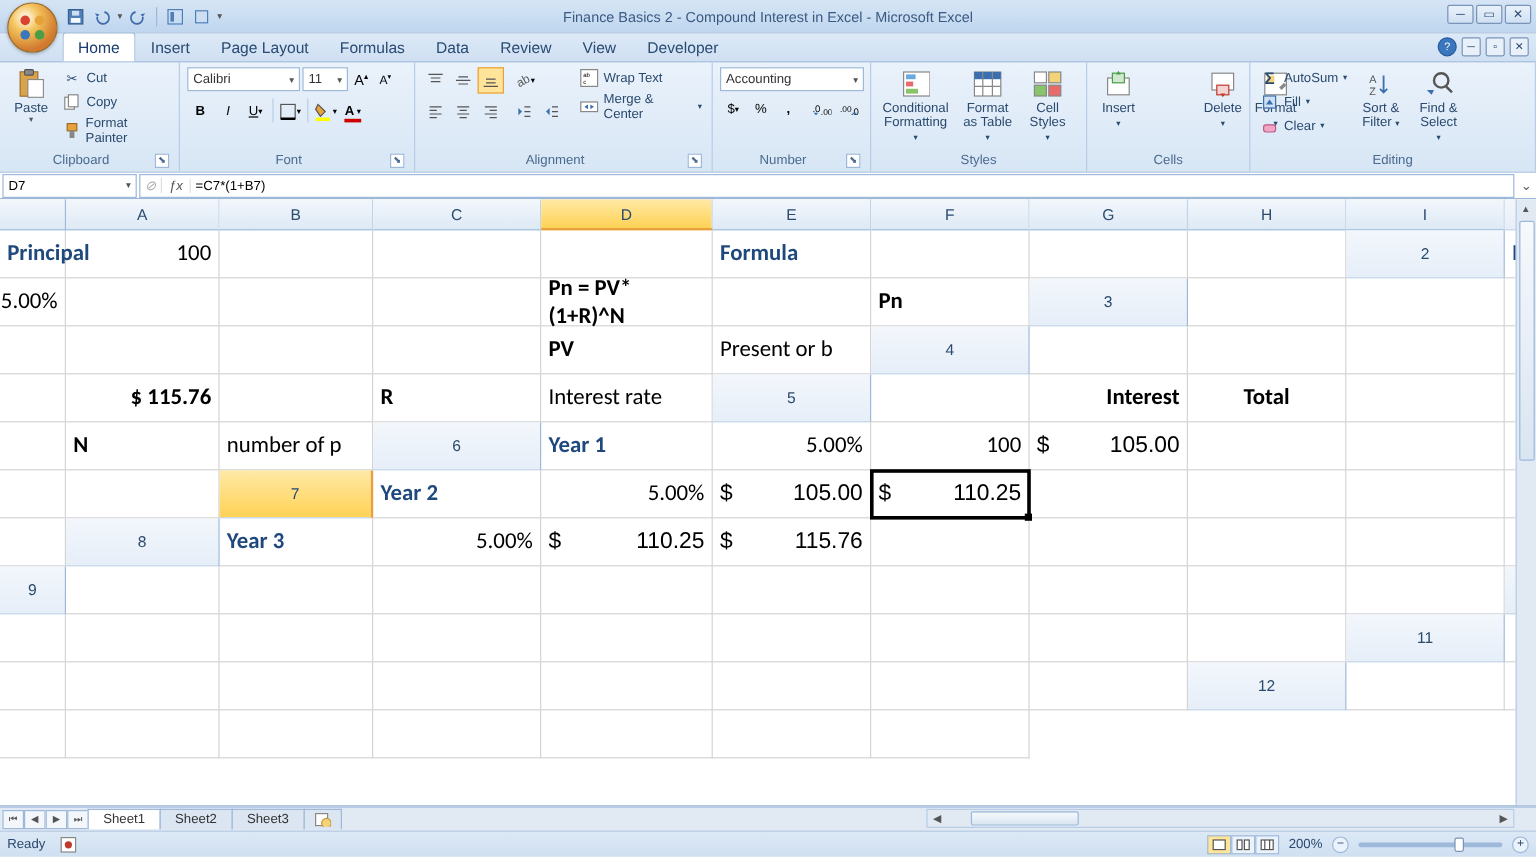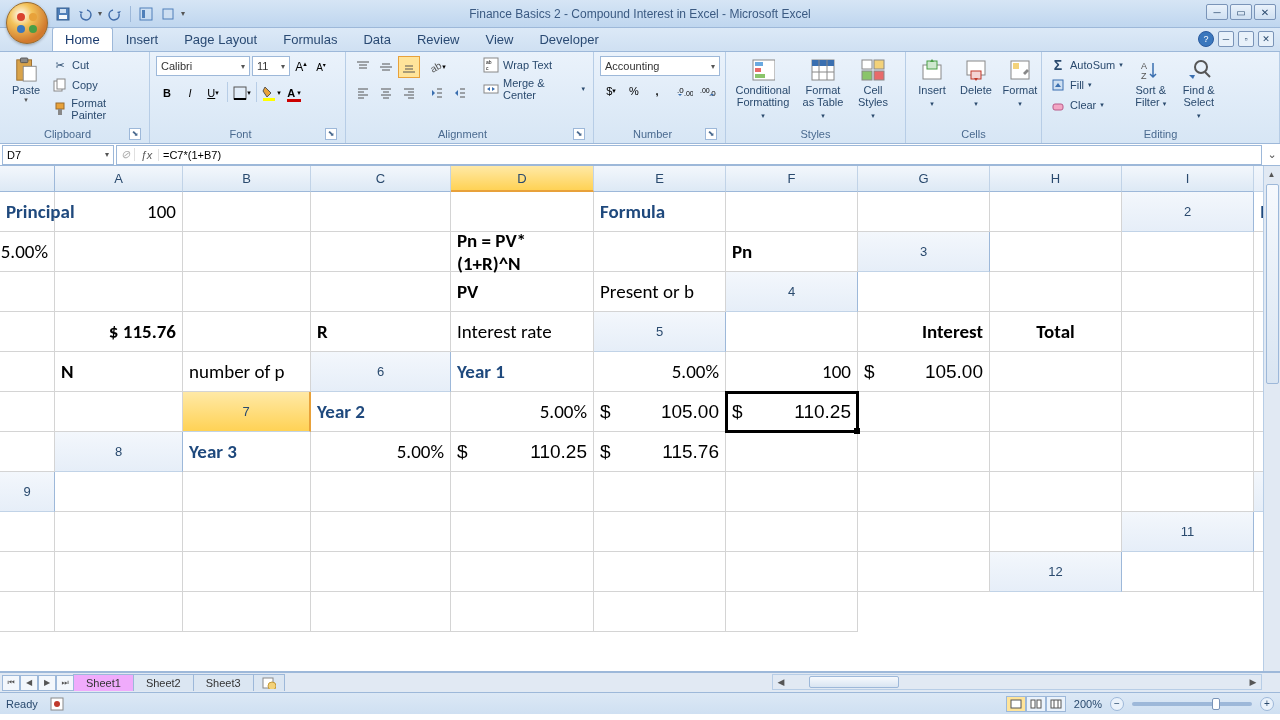--- a/index.html
+++ b/index.html
@@ -62,21 +62,21 @@
 .cell.right{justify-content:flex-end;}
 .cell.center{justify-content:center;}
 .cell.selected{outline:3px solid #000;outline-offset:-2px;position:relative;z-index:5;}
 .cell.selected::after{content:"";position:absolute;right:-3px;bottom:-3px;width:6px;height:6px;background:#000;}
 .acct{display:flex;justify-content:space-between;width:100%;}
 
 
 .sheettabs{height:20px;background:#e1e9f3;display:flex;align-items:center;border-top:1px solid #9db8d9;position:relative;}
 .stnav{display:flex;gap:0;margin-left:2px;}
 .stnav .nbtn{width:18px;height:16px;border:1px solid #9db8d9;background:#f3f7fc;display:flex;align-items:center;justify-content:center;font-size:8px;color:#555;}
-.stab{padding:2px 12px;background:#f0abfc;border:1px solid #9db8d9;border-bottom:none;font-size:11px;margin-left:-1px;color:#333;}
+.stab{padding:2px 12px;background:#ffffff;border:1px solid #9db8d9;border-bottom:none;font-size:11px;margin-left:-1px;color:#333;}
 .stab.inactive{background:#dbe6f2;}
 .stab.new{padding:2px 8px;}
 .hscroll{position:absolute;right:18px;bottom:2px;width:490px;height:16px;background:#e1e9f3;border:1px solid #b7cde6;display:flex;align-items:center;}
 .hscroll .thumb{width:90px;height:12px;background:linear-gradient(#f6f9fd,#d9e5f2);border:1px solid #9db8d9;margin-left:20px;border-radius:2px;}
 .hscroll .arr{width:16px;height:14px;display:flex;align-items:center;justify-content:center;font-size:9px;color:#555;}
 
 
 .status{height:22px;background:linear-gradient(#dce8f5,#cfe0f2);display:flex;align-items:center;font-size:11px;color:#2a4a6e;padding:0 6px;border-top:1px solid #9db8d9;}
 .status .right{margin-left:auto;display:flex;align-items:center;gap:8px;}
 .viewbtns{display:flex;gap:0;}
@@ -438,21 +438,21 @@
       <div class="bigbtn" style="width:40px;">
         <div class="ico">
             <svg width="22" height="22">
               <rect x="2" y="6" width="18" height="14" fill="#fff" stroke="#888"></rect>
               <rect x="6" y="2" width="10" height="8" fill="#cfe8cf" stroke="#4a9e46"></rect>
               <path d="M11 0 L9 3 L13 3 Z" fill="#4a9e46"></path>
             </svg>
           </div>
         <div class="lbl"><span>Insert</span><br><span style="font-size:7px;">▾</span></div>
       </div>
-      <div class="bigbtn" style="width:40px;">
+      <div class="bigbtn" style="width:40px;margin-left:43px;">
         <div class="ico">
             <svg width="22" height="22">
               <rect x="2" y="2" width="18" height="14" fill="#fff" stroke="#888"></rect>
               <rect x="6" y="12" width="10" height="8" fill="#f3d3d3" stroke="#c0392b"></rect>
               <path d="M11 22 L9 19 L13 19 Z" fill="#c0392b"></path>
             </svg>
           </div>
         <div class="lbl"><span>Delete</span><br><span style="font-size:7px;">▾</span></div>
       </div>
       <div class="bigbtn" style="width:44px;">

